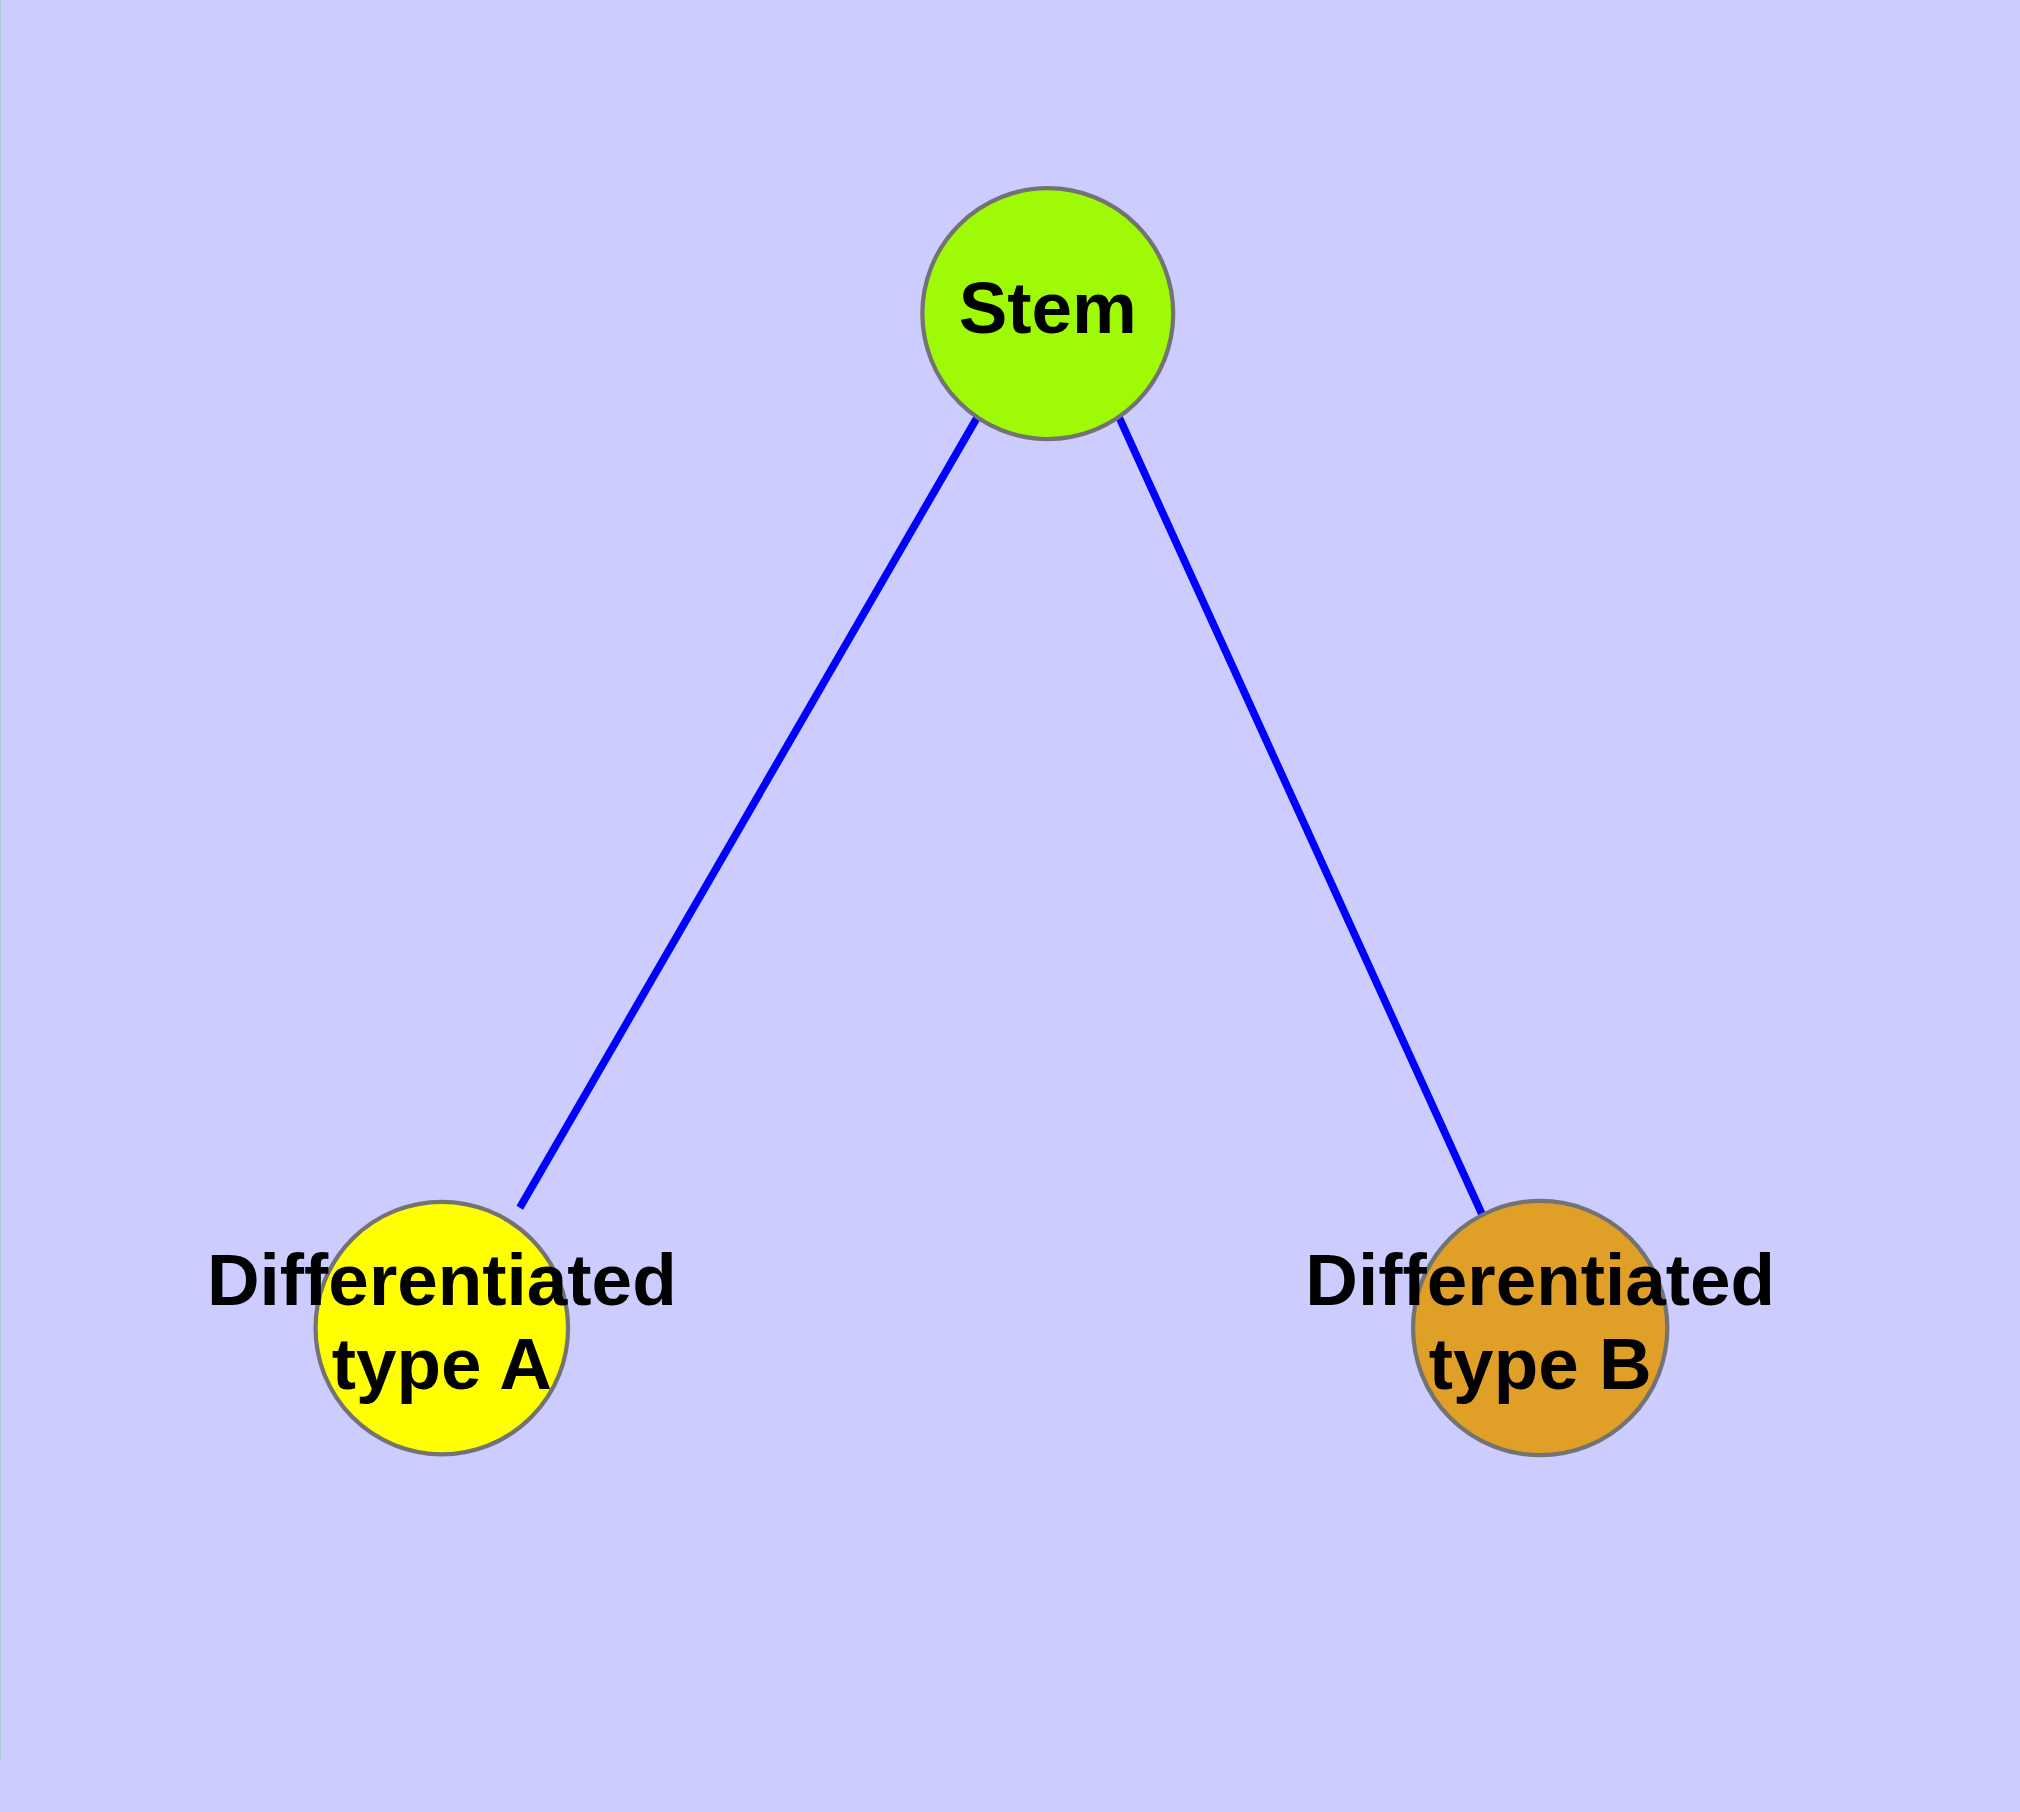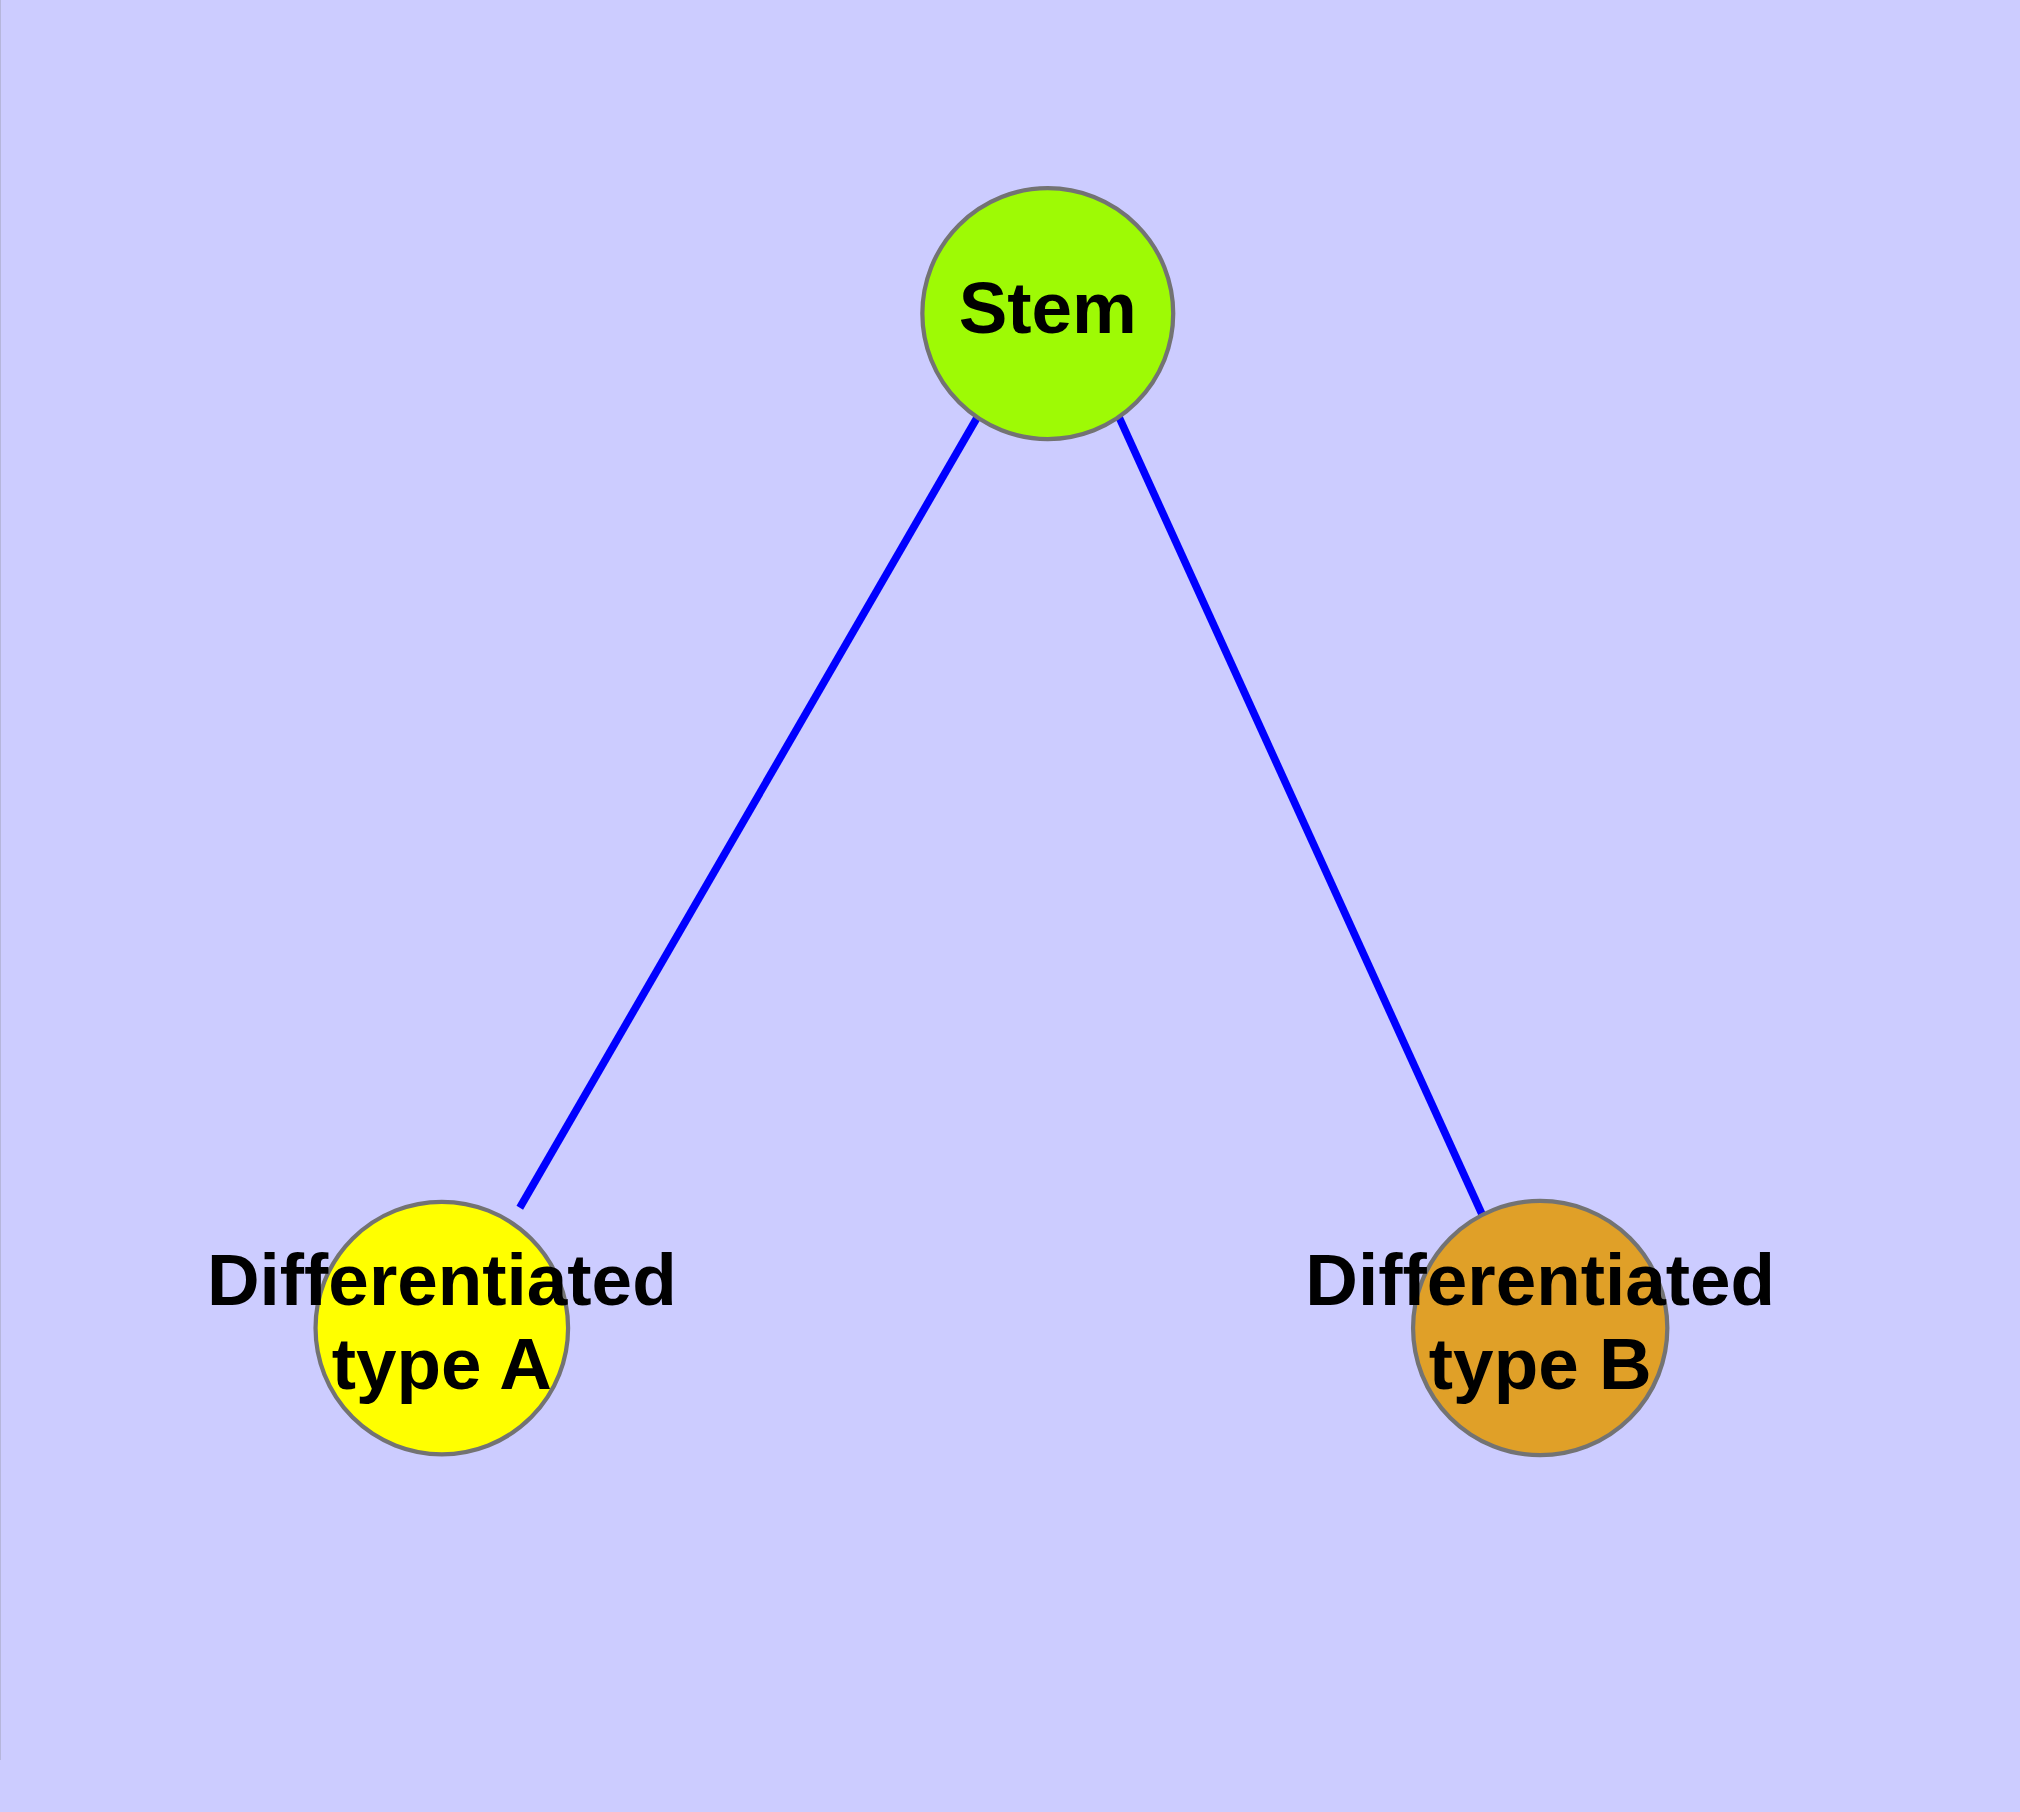--- a/index.html
+++ b/index.html
@@ -5,21 +5,21 @@
 <style>
   html, body {
     margin: 0;
     padding: 0;
     background: #ccccff;
   }
   #canvas {
     position: relative;
     width: 2021px;
     height: 1760px;
-    background: #737373;
+    background: #22c55e;
     overflow: hidden;
     font-family: "Liberation Sans", sans-serif;
   }
   #graph-svg {
     position: absolute;
     top: 0;
     left: 0;
     width: 2021px;
     height: 1812px;
     display: block;

